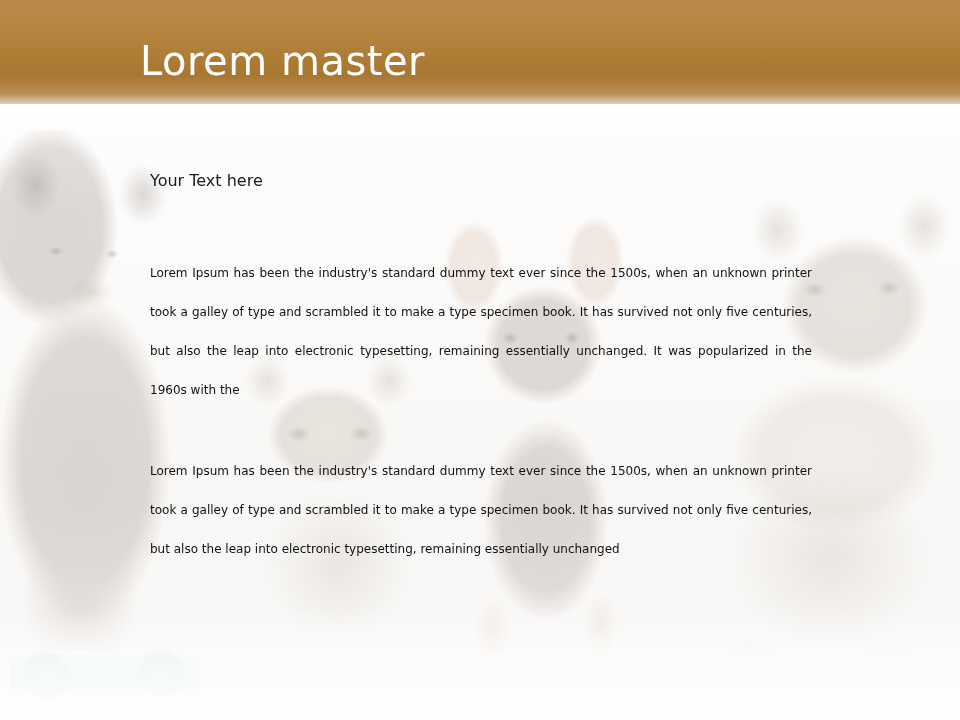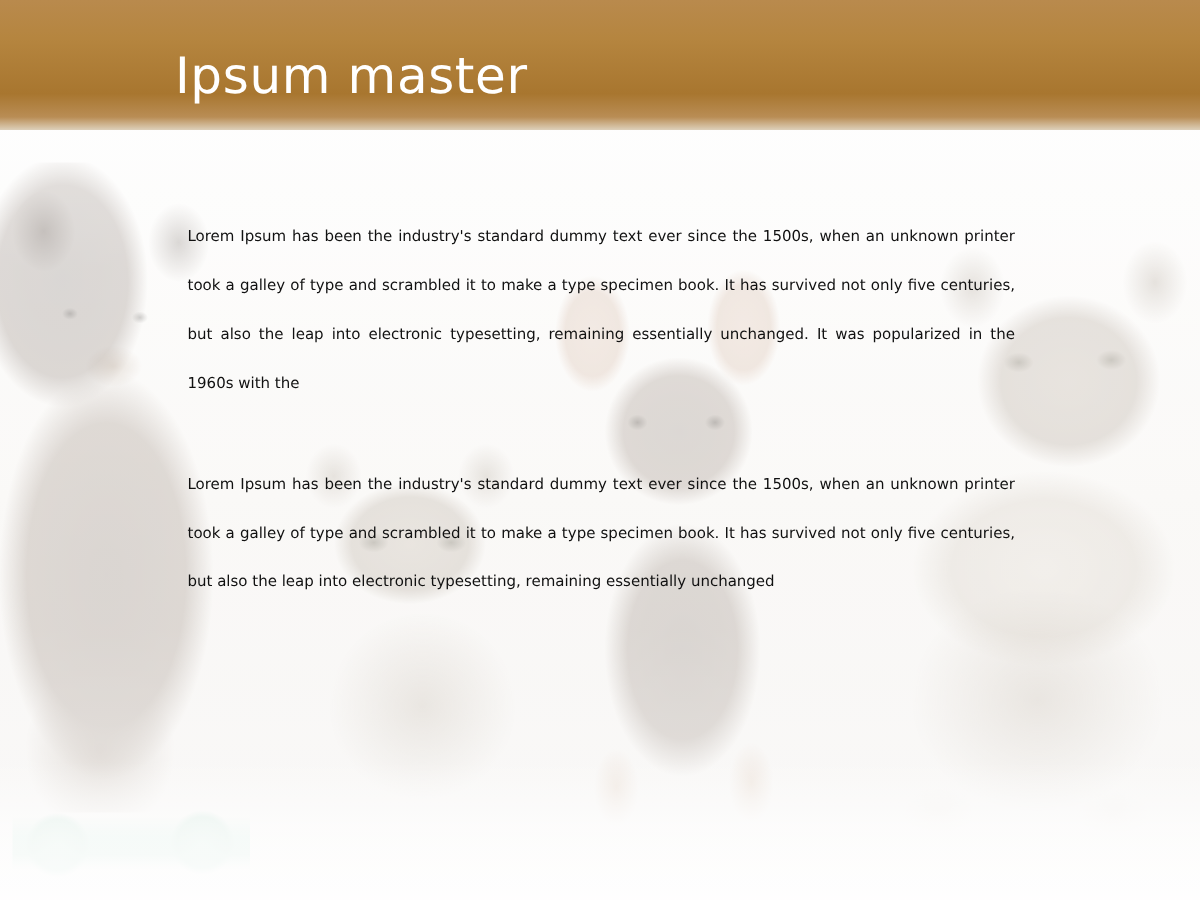--- a/index.html
+++ b/index.html
@@ -204,20 +204,21 @@
 
     <div class="pet toy"></div>
 
     <div class="floor-shadow"></div>
     <div class="white-veil"></div>
   </div>
 
   <div class="title-band">
     <div class="title-band-inner"></div>
   </div>
-  <div class="title-text">Ipsum master</div>
+  <div class="title-text">Lorem master</div>
 
   <div class="content">
+    <p class="subtitle">Your Text here</p>
     <p class="para">Lorem Ipsum has been the industry's standard dummy text ever since the 1500s, when an unknown printer took a galley of type and scrambled it to make a type specimen book. It has survived not only five centuries, but also the leap into electronic typesetting, remaining essentially unchanged. It was popularized in the 1960s with the</p>
     <p class="para">Lorem Ipsum has been the industry's standard dummy text ever since the 1500s, when an unknown printer took a galley of type and scrambled it to make a type specimen book. It has survived not only five centuries, but also the leap into electronic typesetting, remaining essentially unchanged</p>
   </div>
 
 </div>
 
 </body></html>

